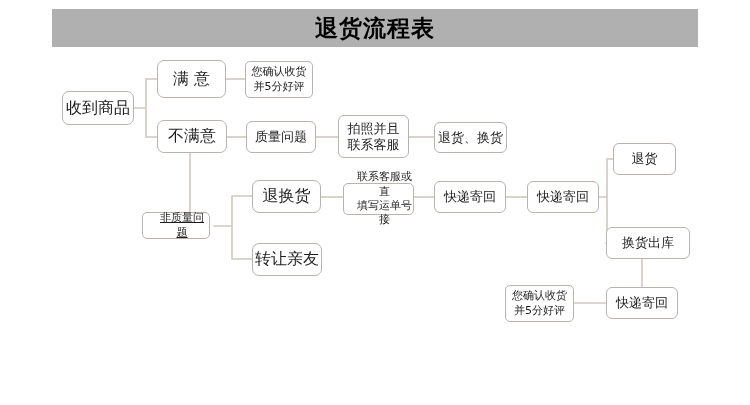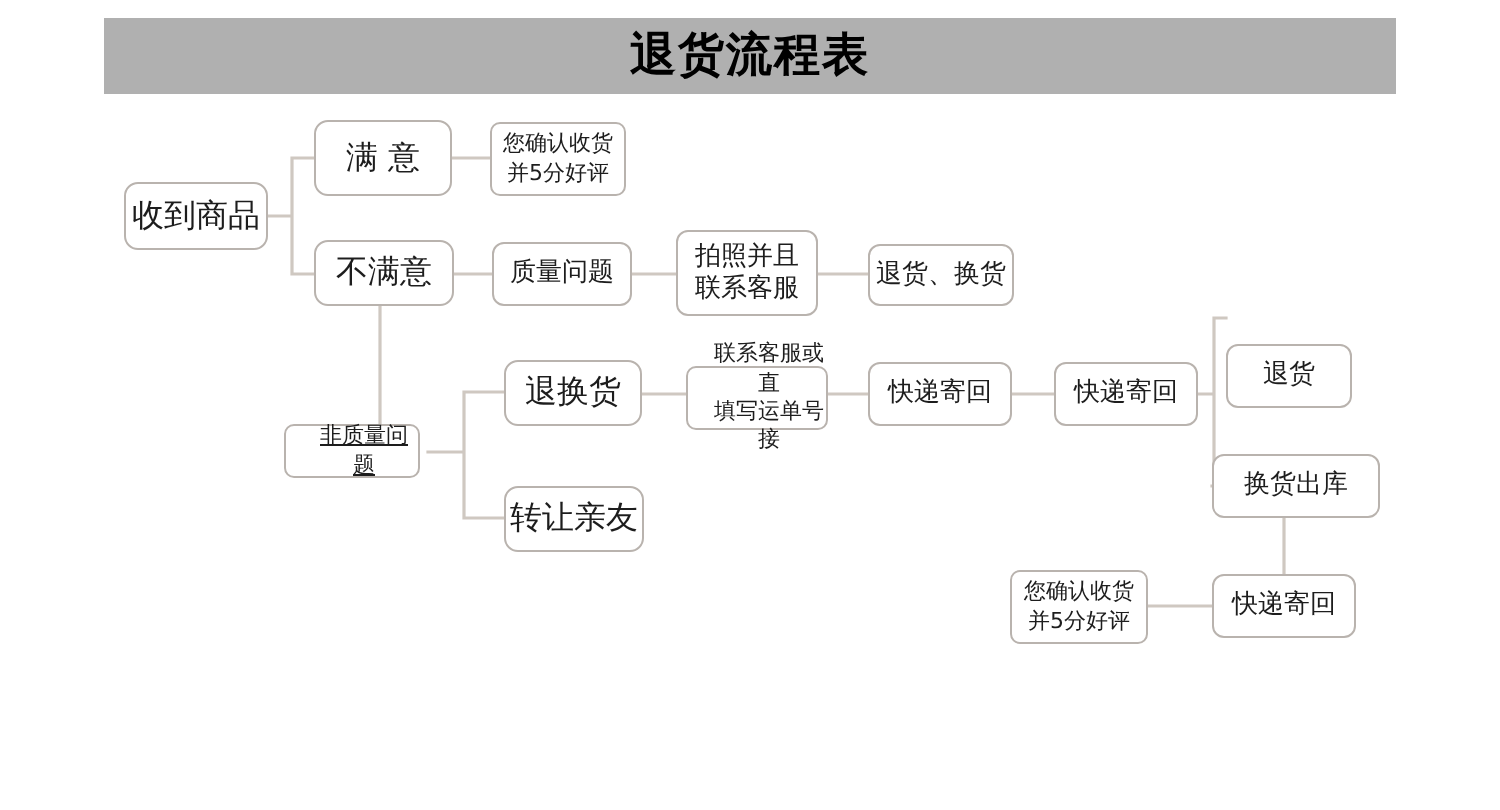--- a/index.html
+++ b/index.html
@@ -137,21 +137,21 @@
         <div class="node mid" style="left: 338px; top: 115px; width: 71px; height: 43px;">拍照并且
 联系客服</div>
         <div class="node mid" style="left: 434px; top: 122px; width: 73px; height: 31px;">退货、换货</div>
         <div class="node tiny" style="left: 142px; top: 212px; width: 68px; height: 27px; text-decoration: underline;">非质量问题</div>
         <div class="node big" style="left: 252px; top: 180px; width: 69px; height: 33px; text-align: right;">退换货</div>
         <div class="node big" style="left: 252px; top: 243px; width: 70px; height: 33px;">转让亲友</div>
         <div class="node tiny" style="left: 343px; top: 183px; width: 71px; height: 32px;">联系客服或直
 填写运单号接</div>
         <div class="node mid" style="left: 434px; top: 181px; width: 72px; height: 32px;">快递寄回</div>
         <div class="node mid" style="left: 527px; top: 181px; width: 72px; height: 32px;">快递寄回</div>
-        <div class="node mid" style="left: 613px; top: 143px; width: 63px; height: 32px; margin-top: 29px;">退货</div>
+        <div class="node mid" style="left: 613px; top: 143px; width: 63px; height: 32px;">退货</div>
         <div class="node mid" style="left: 606px; top: 227px; width: 84px; height: 32px;">换货出库</div>
         <div class="node mid" style="left: 606px; top: 287px; width: 72px; height: 32px;">快递寄回</div>
         <div class="node small" style="left: 505px; top: 285px; width: 69px; height: 37px;">您确认收货
 并5分好评</div>
       </div>
 
   </div>
 </div>
 
 </body></html>

